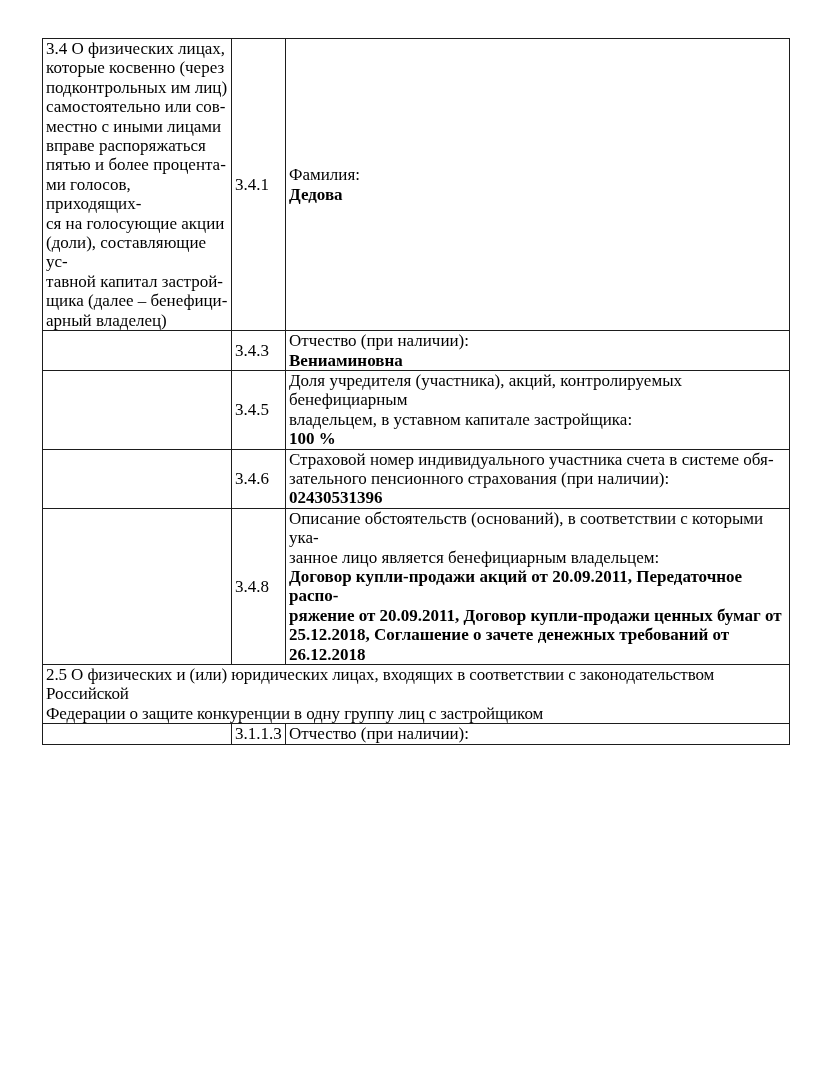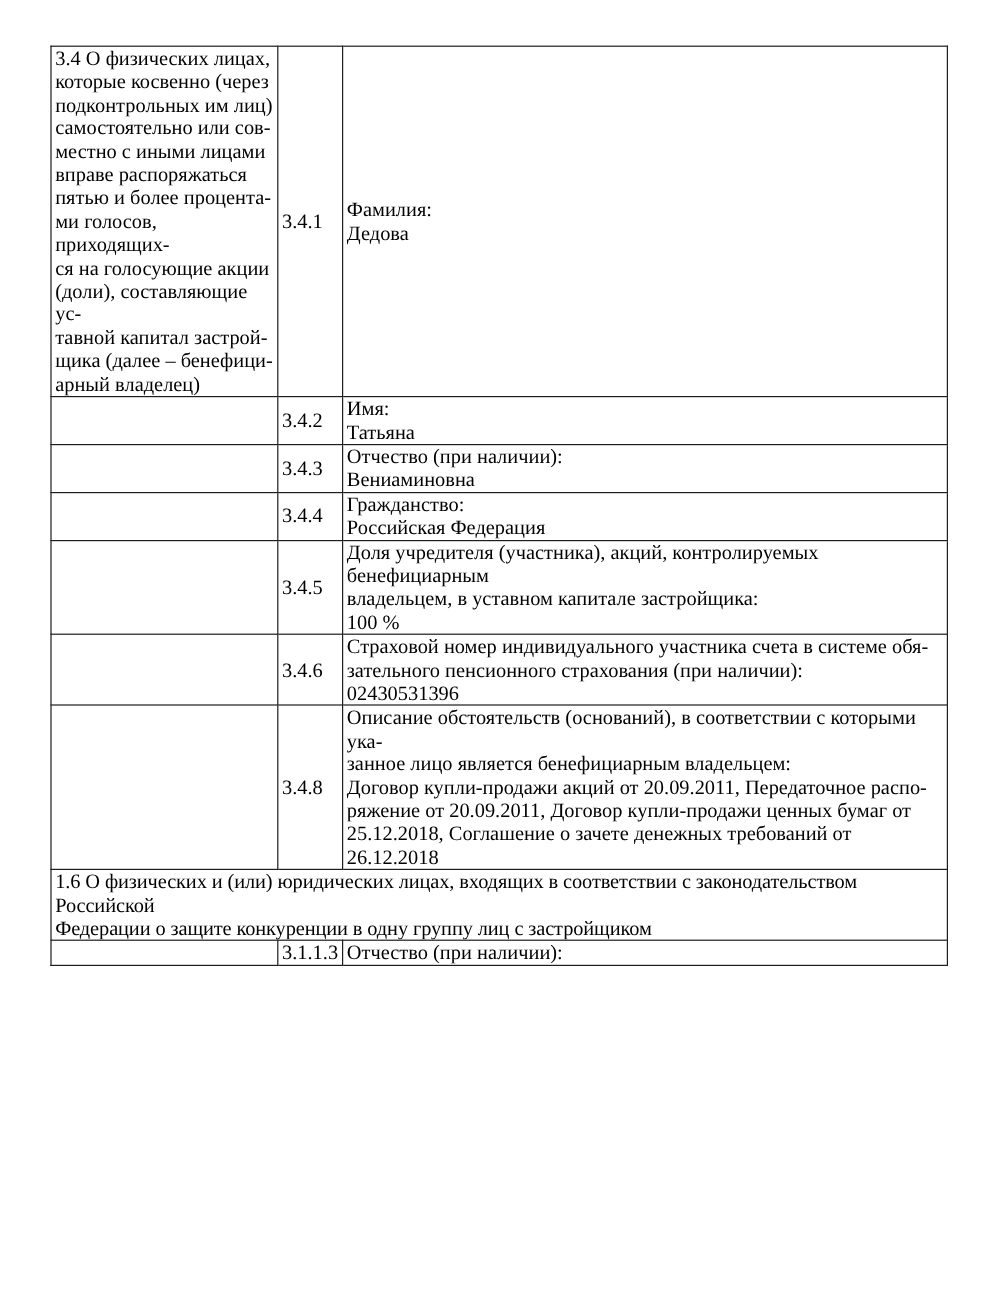--- a/index.html
+++ b/index.html
@@ -47,21 +47,21 @@
   td.section-heading {
     vertical-align: top;
     white-space: pre-line;
     padding: 0 2px;
     letter-spacing: -0.1px;
   }
   .field-label {
     white-space: pre-line;
   }
   .field-value {
-    font-weight: 400;
+    font-weight: 700;
     white-space: pre-line;
   }
 </style>
 </head>
 <body>
 
 <div class="page">
   <table class="doc-table">
     <colgroup>
       <col style="width:189px">
@@ -84,46 +84,30 @@
 тавной капитал застрой-
 щика (далее – бенефици-
 арный владелец)</td>
         <td class="num">3.4.1</td>
         <td class="content">
           <div class="field-label">Фамилия:</div>
           <div class="field-value">Дедова</div>
         </td>
       </tr>
 
-      <tr>
-        <td class="desc"></td>
-        <td class="num">3.4.2</td>
-        <td class="content">
-          <div class="field-label">Имя:</div>
-          <div class="field-value">Татьяна</div>
-        </td>
-      </tr>
 
       <tr>
         <td class="desc"></td>
         <td class="num">3.4.3</td>
         <td class="content">
           <div class="field-label">Отчество (при наличии):</div>
           <div class="field-value">Вениаминовна</div>
         </td>
       </tr>
 
-      <tr>
-        <td class="desc"></td>
-        <td class="num">3.4.4</td>
-        <td class="content">
-          <div class="field-label">Гражданство:</div>
-          <div class="field-value">Российская Федерация</div>
-        </td>
-      </tr>
 
       <tr>
         <td class="desc"></td>
         <td class="num">3.4.5</td>
         <td class="content">
           <div class="field-label">Доля учредителя (участника), акций, контролируемых бенефициарным
 владельцем, в уставном капитале застройщика:</div>
           <div class="field-value">100 %</div>
         </td>
       </tr>
@@ -146,21 +130,21 @@
           <div class="field-label">Описание обстоятельств (оснований), в соответствии с которыми ука-
 занное лицо является бенефициарным владельцем:</div>
           <div class="field-value">Договор купли-продажи акций от 20.09.2011, Передаточное распо-
 ряжение от 20.09.2011, Договор купли-продажи ценных бумаг от
 25.12.2018, Соглашение о зачете денежных требований от
 26.12.2018</div>
         </td>
       </tr>
 
       <tr>
-        <td class="section-heading" colspan="3">1.6 О физических и (или) юридических лицах, входящих в соответствии с законодательством Российской
+        <td class="section-heading" colspan="3">2.5 О физических и (или) юридических лицах, входящих в соответствии с законодательством Российской
 Федерации о защите конкуренции в одну группу лиц с застройщиком</td>
       </tr>
 
 
 
       <tr>
         <td class="desc"></td>
         <td class="num">3.1.1.3</td>
         <td class="content">
           <div class="field-label">Отчество (при наличии):</div>

